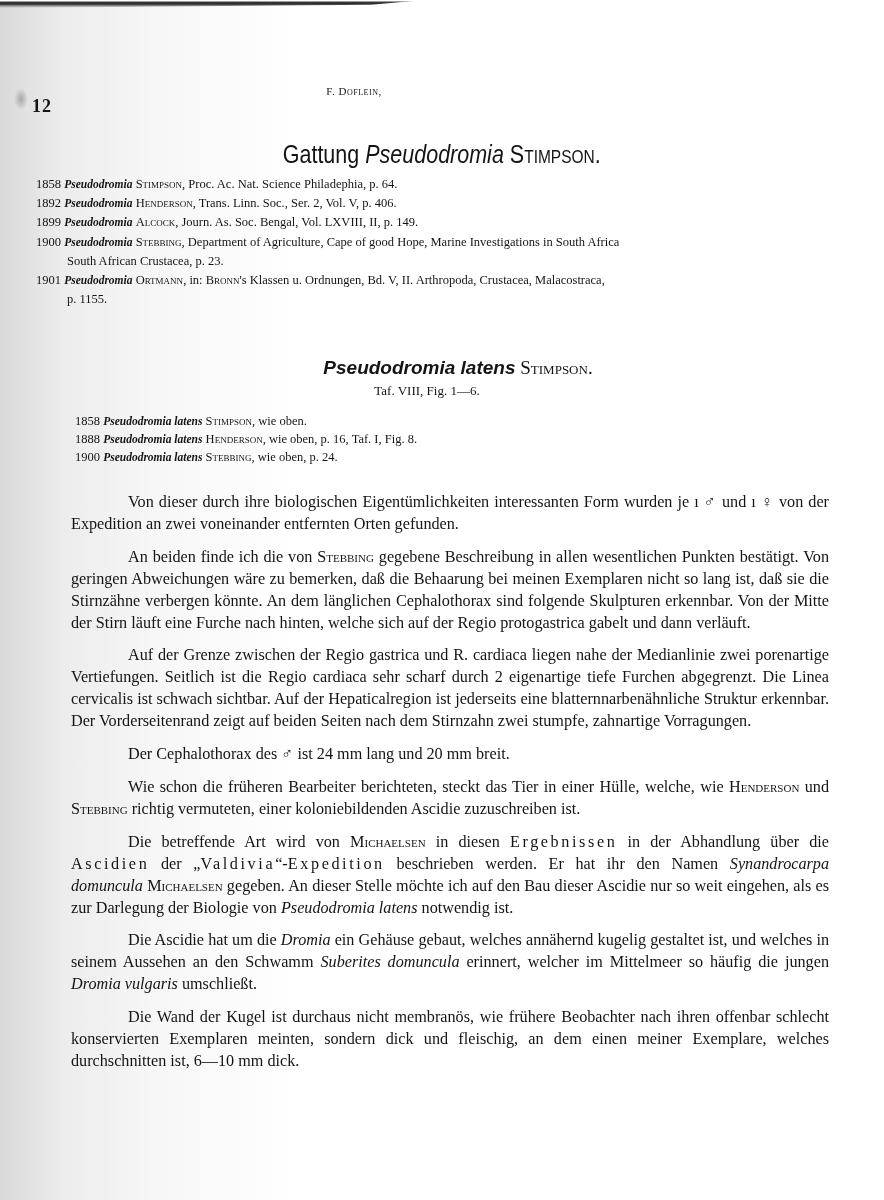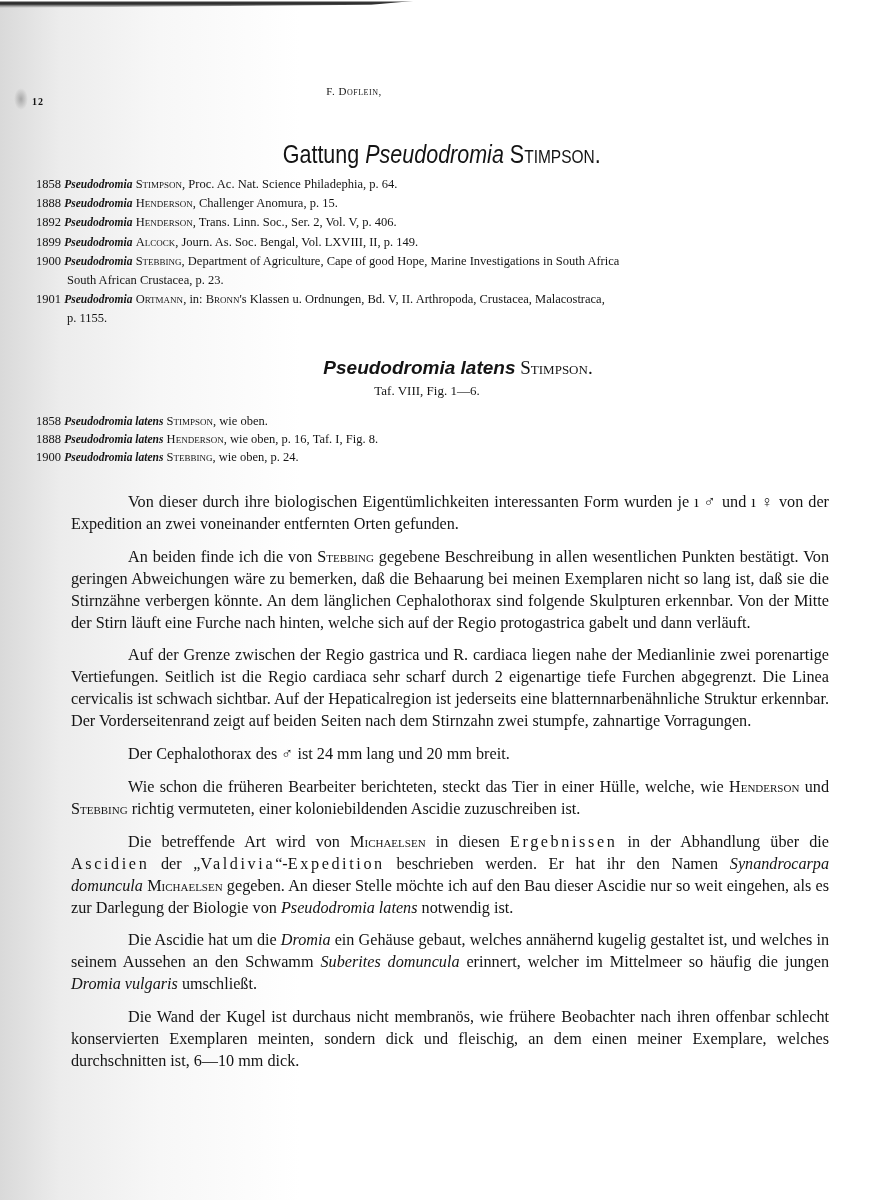--- a/index.html
+++ b/index.html
@@ -30,21 +30,21 @@
       top: 88px;
       width: 14px;
       height: 22px;
       border-radius: 50%;
       background: radial-gradient(ellipse, rgba(120,120,120,0.55), rgba(200,200,200,0) 70%);
     }
     .page-num {
       position: absolute;
       left: 32px;
       top: 96px;
-      font-size: 10px;
+      font-size: 18px;
       font-weight: bold;
       letter-spacing: 1px;
     }
     .running-head {
       position: absolute;
       left: 0;
       width: 708px;
       top: 85px;
       text-align: center;
       font-size: 11px;
@@ -64,21 +64,21 @@
     }
     .genus-title .it { font-style: italic; }
     .syn-block {
       position: absolute;
       left: 36px;
       width: 800px;
       font-size: 12.5px;
       line-height: 19.2px;
     }
     .syn-block.genus { top: 175px; }
-    .syn-block.species { top: 412px; line-height: 18px; }
+    .syn-block.species { top: 412px; line-height: 18px; margin-left: 39px; }
     .syn-line { margin: 0; white-space: nowrap; }
     .syn-line .taxon { font-style: italic; font-weight: bold; font-size: 11.5px; }
     .syn-line .auth { font-variant: small-caps; }
     .syn-cont { margin: 0 0 0 31px; white-space: nowrap; }
     .species-title {
       position: absolute;
       left: 0;
       width: 884px;
       top: 357px;
       text-align: center;
@@ -125,21 +125,20 @@
 <div class="running-head"><span>F. </span><span class="sc">Doflein,</span></div>
 
 <div class="genus-title">
   <span>Gattung</span>
   <span class="it">Pseudodromia</span>
   <span class="sc">Stimpson.</span>
 </div>
 
 <div class="syn-block genus">
   <p class="syn-line"><span>1858</span> <span class="taxon">Pseudodromia</span> <span class="auth">Stimpson</span><span>, Proc. Ac. Nat. Science Philadephia, p. 64.</span></p>
-  <p class="syn-line"><span>1888</span> <span class="taxon">Pseudodromia</span> <span class="auth">Henderson</span><span>, Challenger Anomura, p. 15.</span></p>
   <p class="syn-line"><span>1892</span> <span class="taxon">Pseudodromia</span> <span class="auth">Henderson</span><span>, Trans. Linn. Soc., Ser. 2, Vol. V, p. 406.</span></p>
   <p class="syn-line"><span>1899</span> <span class="taxon">Pseudodromia</span> <span class="auth">Alcock</span><span>, Journ. As. Soc. Bengal, Vol. LXVIII, II, p. 149.</span></p>
   <p class="syn-line"><span>1900</span> <span class="taxon">Pseudodromia</span> <span class="auth">Stebbing</span><span>, Department of Agriculture, Cape of good Hope, Marine Investigations in South Africa</span></p>
   <p class="syn-cont">South African Crustacea, p. 23.</p>
   <p class="syn-line"><span>1901</span> <span class="taxon">Pseudodromia</span> <span class="auth">Ortmann</span><span>, in: </span><span class="auth">Bronn</span><span>'s Klassen u. Ordnungen, Bd. V, II. Arthropoda, Crustacea, Malacostraca,</span></p>
   <p class="syn-cont">p. 1155.</p>
 </div>
 
 <div class="species-title">
   <span class="wrap">

